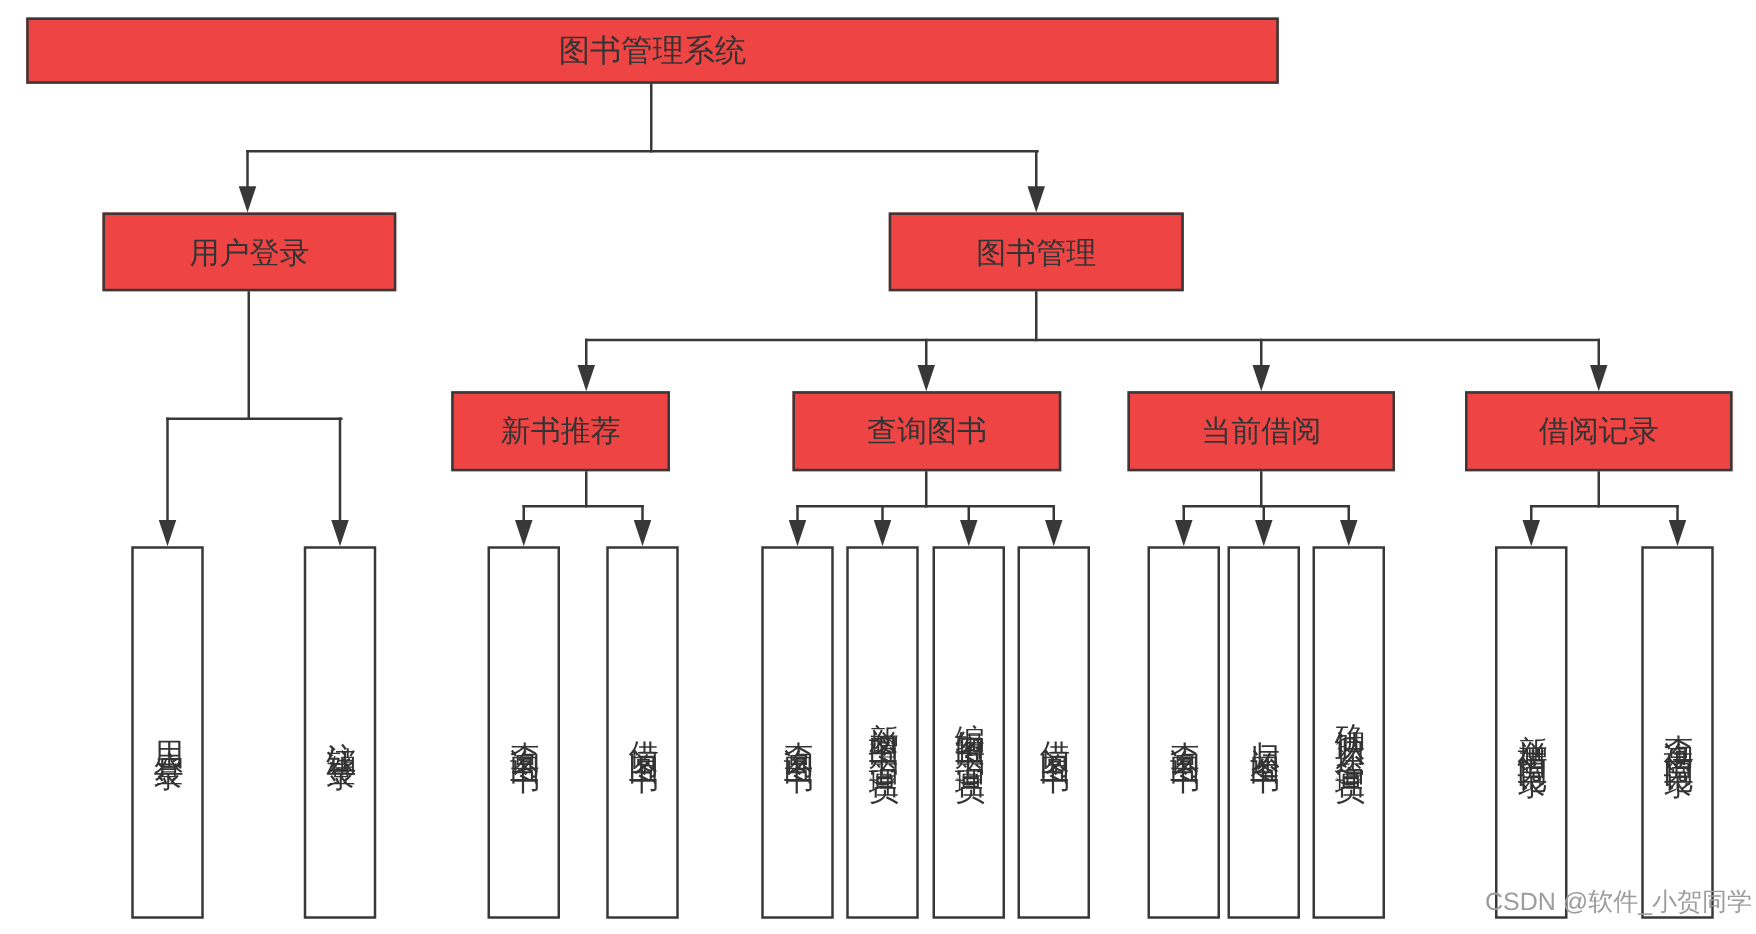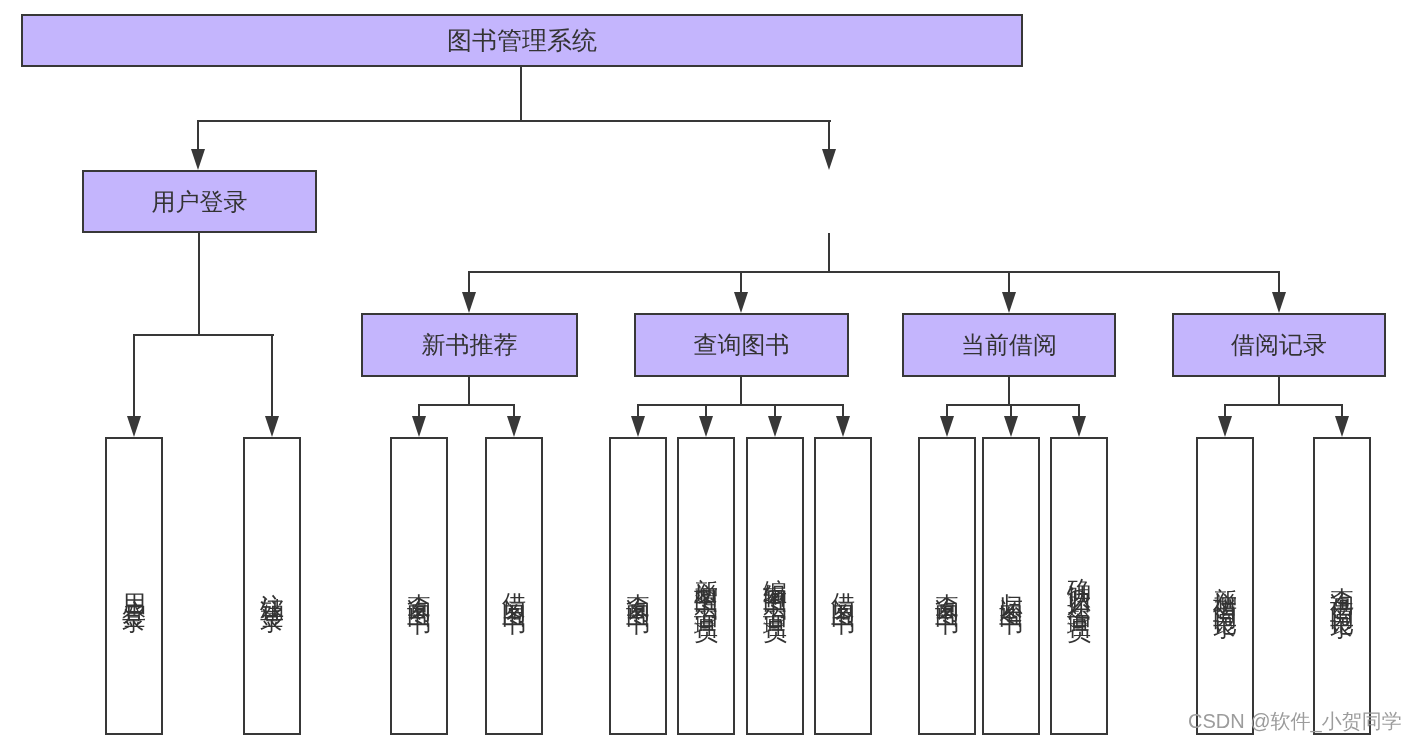--- a/index.html
+++ b/index.html
@@ -13,21 +13,21 @@
     position:relative;
     width:1405px;height:747px;
     background:var(--bg);
     font-family:"Liberation Sans","DejaVu Sans",sans-serif;
     color:var(--text);
     overflow:hidden;
   }
   .box{
     position:absolute;
     box-sizing:border-box;
-    background:#c4b5fd;
+    background:#ef4444;
     border:2px solid var(--line);
     display:flex;align-items:center;justify-content:center;
     font-size:24px;
     color:var(--text);
     white-space:nowrap;
   }
   .box.title{font-size:25px;}
   .vbox{
     position:absolute;
     box-sizing:border-box;
@@ -73,41 +73,44 @@
 
   <div class="vline" style="left:520px;top:67px;height:55px;"></div>
   <div class="hline" style="left:197px;top:120px;width:634px;"></div>
   <div class="vline" style="left:197px;top:120px;height:30px;"></div>
   <div class="arrow" style="left:191px;top:149px;"></div>
   <div class="vline" style="left:828px;top:120px;height:30px;"></div>
   <div class="arrow" style="left:822px;top:149px;"></div>
 
   <div class="box" style="left:82px;top:170px;width:235px;height:63px;">
     <span>用户登录</span>
+  </div>
+  <div class="box" style="left:711px;top:170px;width:236px;height:63px;">
+    <span>图书管理</span>
   </div>
 
   <div class="vline" style="left:198px;top:233px;height:103px;"></div>
   <div class="hline" style="left:133px;top:334px;width:141px;"></div>
   <div class="vline" style="left:133px;top:334px;height:83px;"></div>
   <div class="arrow" style="left:127px;top:416px;"></div>
   <div class="vline" style="left:271px;top:334px;height:83px;"></div>
   <div class="arrow" style="left:265px;top:416px;"></div>
 
   <div class="vline" style="left:828px;top:233px;height:40px;"></div>
   <div class="hline" style="left:468px;top:271px;width:812px;"></div>
   <div class="vline" style="left:468px;top:271px;height:22px;"></div>
   <div class="arrow" style="left:462px;top:292px;"></div>
   <div class="vline" style="left:740px;top:271px;height:22px;"></div>
   <div class="arrow" style="left:734px;top:292px;"></div>
   <div class="vline" style="left:1008px;top:271px;height:22px;"></div>
   <div class="arrow" style="left:1002px;top:292px;"></div>
   <div class="vline" style="left:1278px;top:271px;height:22px;"></div>
   <div class="arrow" style="left:1272px;top:292px;"></div>
 
-  <div class="box" style="left:361px;top:313px;width:217px;height:64px;">
+  <div class="box" style="left:361px;top:313px;width:175px;height:64px;">
     <span>新书推荐</span>
   </div>
   <div class="box" style="left:634px;top:313px;width:215px;height:64px;">
     <span>查询图书</span>
   </div>
   <div class="box" style="left:1172px;top:313px;width:214px;height:64px;">
     <span>借阅记录</span>
   </div>
   <div class="box" style="left:902px;top:313px;width:214px;height:64px;">
     <span>当前借阅</span>

